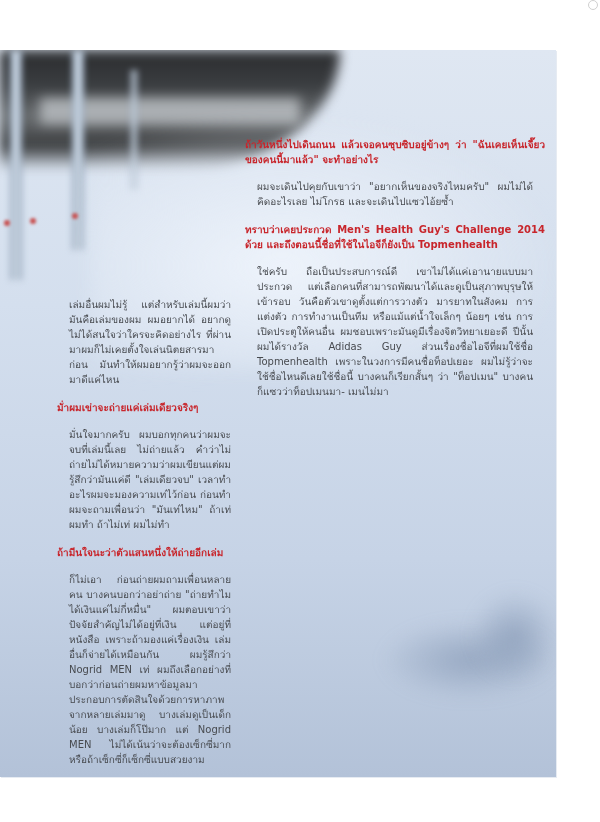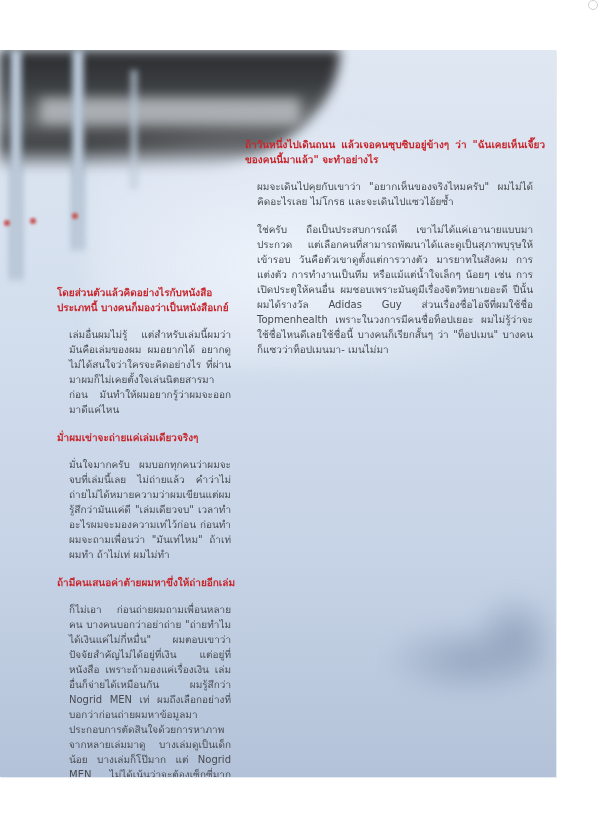--- a/index.html
+++ b/index.html
@@ -101,34 +101,34 @@
     <div class="shadow-blob"></div>
     <div class="shadow-blob b2"></div>
   </div>
 
   <div class="col right">
     <div class="section">
       <p class="q">ถ้าวันหนึ่งไปเดินถนน แล้วเจอคนซุบซิบอยู่ข้างๆ ว่า "ฉันเคยเห็นเจี๊ยวของคนนี้มาแล้ว" จะทำอย่างไร</p>
       <p class="a">ผมจะเดินไปคุยกับเขาว่า "อยากเห็นของจริงไหมครับ" ผมไม่ได้คิดอะไรเลย ไม่โกรธ และจะเดินไปแซวไอ้ยซ้ำ</p>
     </div>
     <div class="section">
+      <p class="q">ทราบว่าเคยประกวด Men's Health Guy's Challenge 2014 ด้วย และถึงตอนนี้ชื่อที่ใช้ในไอจีก็ยังเป็น Topmenhealth</p>
       <p class="a">ใช่ครับ ถือเป็นประสบการณ์ดี เขาไม่ได้แค่เอานายแบบมาประกวด แต่เลือกคนที่สามารถพัฒนาได้และดูเป็นสุภาพบุรุษให้เข้ารอบ วันคือตัวเขาดูตั้งแต่การวางตัว มารยาทในสังคม การแต่งตัว การทำงานเป็นทีม หรือแม้แต่น้ำใจเล็กๆ น้อยๆ เช่น การเปิดประตูให้คนอื่น ผมชอบเพราะมันดูมีเรื่องจิตวิทยาเยอะดี ปีนั้นผมได้รางวัล Adidas Guy ส่วนเรื่องชื่อไอจีที่ผมใช้ชื่อ Topmenhealth เพราะในวงการมีคนชื่อท็อปเยอะ ผมไม่รู้ว่าจะใช้ชื่อไหนดีเลยใช้ชื่อนี้ บางคนก็เรียกสั้นๆ ว่า "ท็อปเมน" บางคนก็แซวว่าท็อปเมนมา- เมนไม่มา</p>
     </div>
   </div>
 
   <div class="col left">
     <div class="section">
-      <p class="q">โดยส่วนตัวแล้วคิดอย่างไรกับหนังสือประเภทนี้ บางคนก็มองว่าเป็นหนังสือเกย์</p>
       <p class="a">เล่มอื่นผมไม่รู้ แต่สำหรับเล่มนี้ผมว่ามันคือเล่มของผม ผมอยากได้ อยากดู ไม่ได้สนใจว่าใครจะคิดอย่างไร ที่ผ่านมาผมก็ไม่เคยตั้งใจเล่นนิตยสารมาก่อน มันทำให้ผมอยากรู้ว่าผมจะออกมาดีแค่ไหน</p>
     </div>
     <div class="section">
       <p class="q">มั่าผมเข่าจะถ่ายแค่เล่มเดียวจริงๆ</p>
       <p class="a">มั่นใจมากครับ ผมบอกทุกคนว่าผมจะจบที่เล่มนี้เลย ไม่ถ่ายแล้ว คำว่าไม่ถ่ายไม่ได้หมายความว่าผมเขียนแต่ผมรู้สึกว่ามันแค่ดี "เล่มเดียวจบ" เวลาทำอะไรผมจะมองความเท่ไว้ก่อน ก่อนทำผมจะถามเพื่อนว่า "มันเท่ไหม" ถ้าเท่ ผมทำ ถ้าไม่เท่ ผมไม่ทำ</p>
     </div>
     <div class="section">
-      <p class="q">ถ้ามีคนเสนอค่าตัายผมหาขึ่งให้ถ่ายอีกเล่ม</p>
+      <p class="q">ถ้ามีนใจนะว่าตัวแสนหนึ่งให้ถ่ายอีกเล่ม</p>
       <p class="a">ก็ไม่เอา ก่อนถ่ายผมถามเพื่อนหลายคน บางคนบอกว่าอย่าถ่าย "ถ่ายทำไม ได้เงินแค่ไม่กี่หมื่น" ผมตอบเขาว่าปัจจัยสำคัญไม่ได้อยู่ที่เงิน แต่อยู่ที่หนังสือ เพราะถ้ามองแค่เรื่องเงิน เล่มอื่นก็จ่ายได้เหมือนกัน ผมรู้สึกว่า Nogrid MEN เท่ ผมถึงเลือกอย่างที่บอกว่าก่อนถ่ายผมหาข้อมูลมาประกอบการตัดสินใจด้วยการหาภาพจากหลายเล่มมาดู บางเล่มดูเป็นเด็กน้อย บางเล่มก็โป๊มาก แต่ Nogrid MEN ไม่ได้เน้นว่าจะต้องเซ็กซี่มาก หรือถ้าเซ็กซี่ก็เซ็กซี่แบบสวยงาม</p>
     </div>
     <div class="section">
       <p class="q">ถ้าแฟนไม่อนุวแสนหน้ถ่าย จะถ่ายไหม</p>
     </div>
   </div>
 </div>
 
 </body></html>

